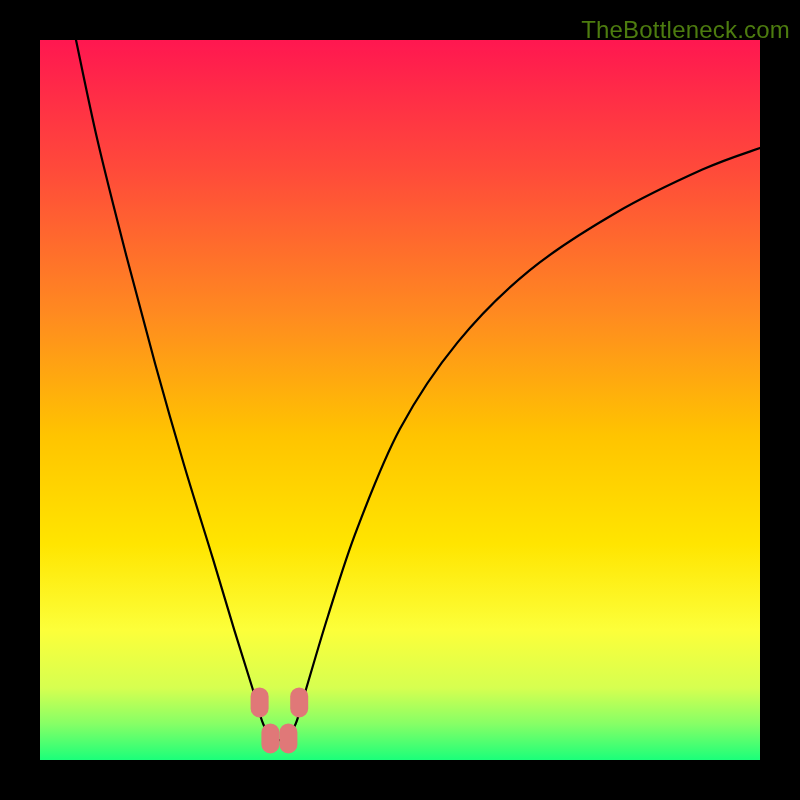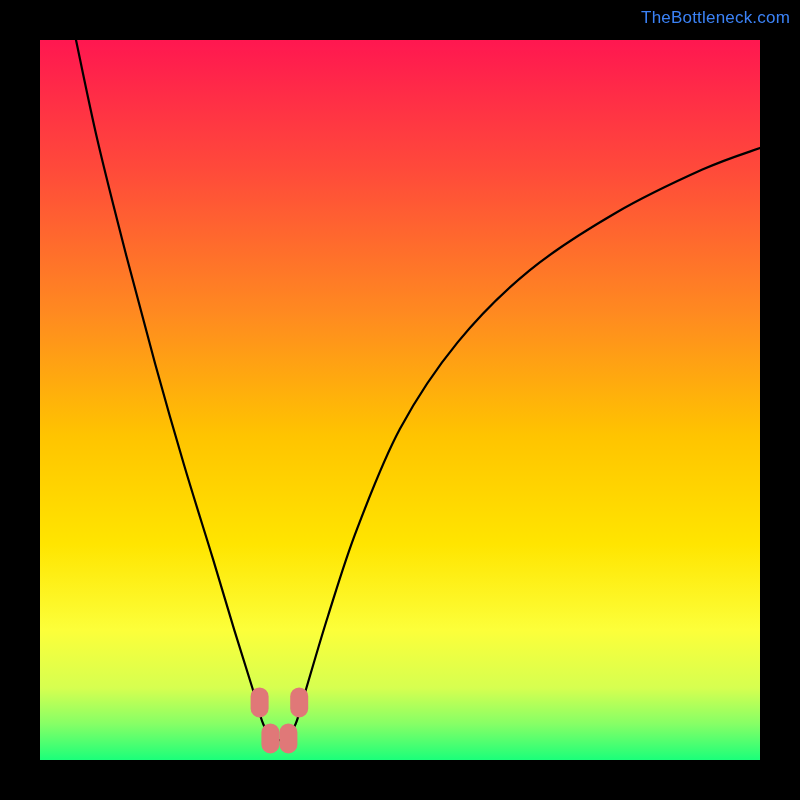--- a/index.html
+++ b/index.html
@@ -14,24 +14,24 @@
   .frame {
     position: absolute;
     left: 0;
     top: 0;
     width: 800px;
     height: 800px;
     background: #000000;
   }
   .watermark {
     position: absolute;
-    top: 8px;
+    top: 16px;
     right: 10px;
-    color: #3b82f6;
-    font-size: 17px;
+    color: #4d7c0f;
+    font-size: 24px;
     font-weight: 400;
     letter-spacing: 0.2px;
     z-index: 50;
   }
   svg.plot {
     position: absolute;
     left: 40px;
     top: 40px;
     width: 720px;
     height: 720px;

